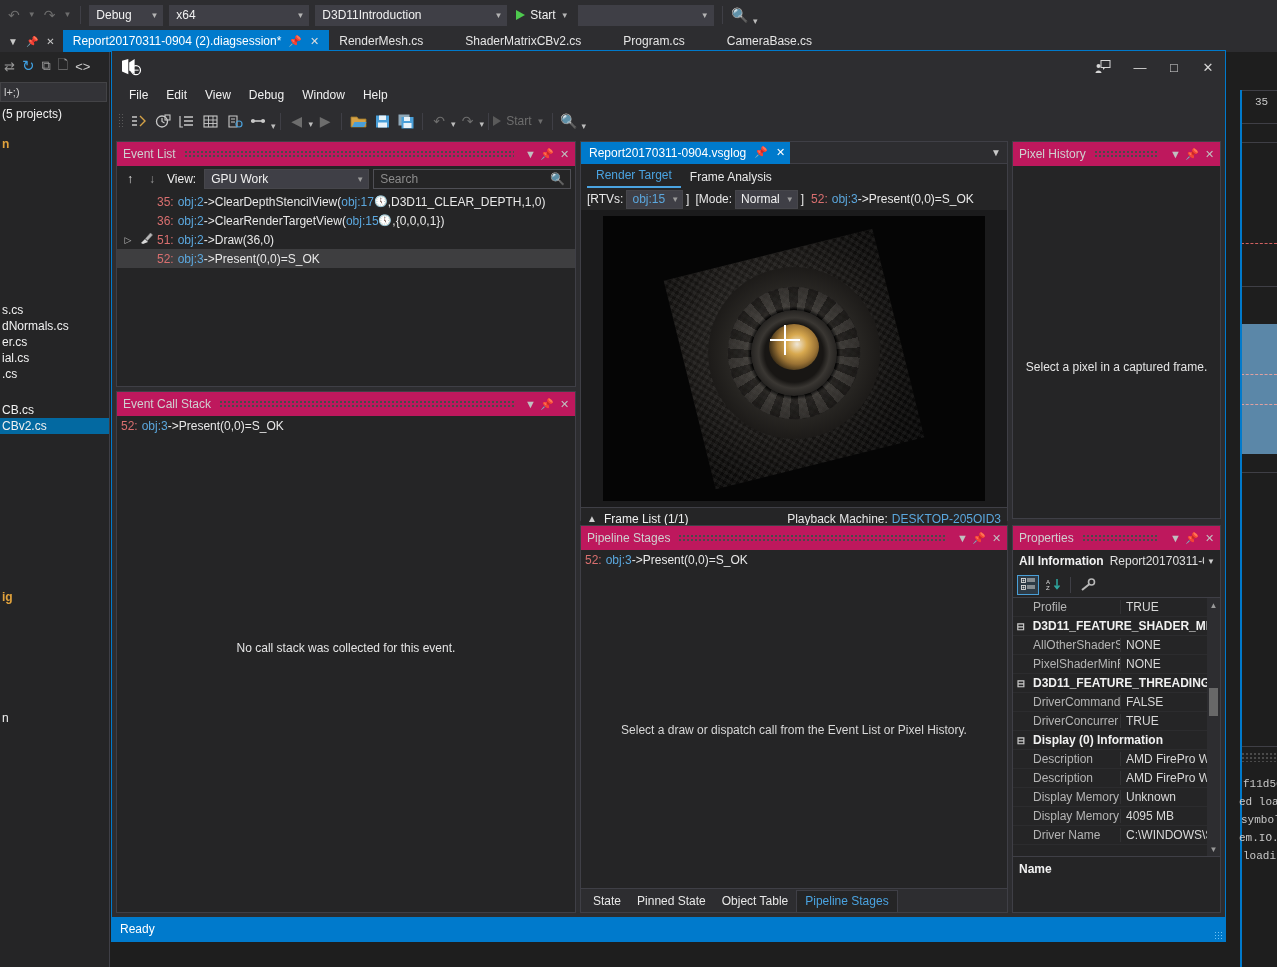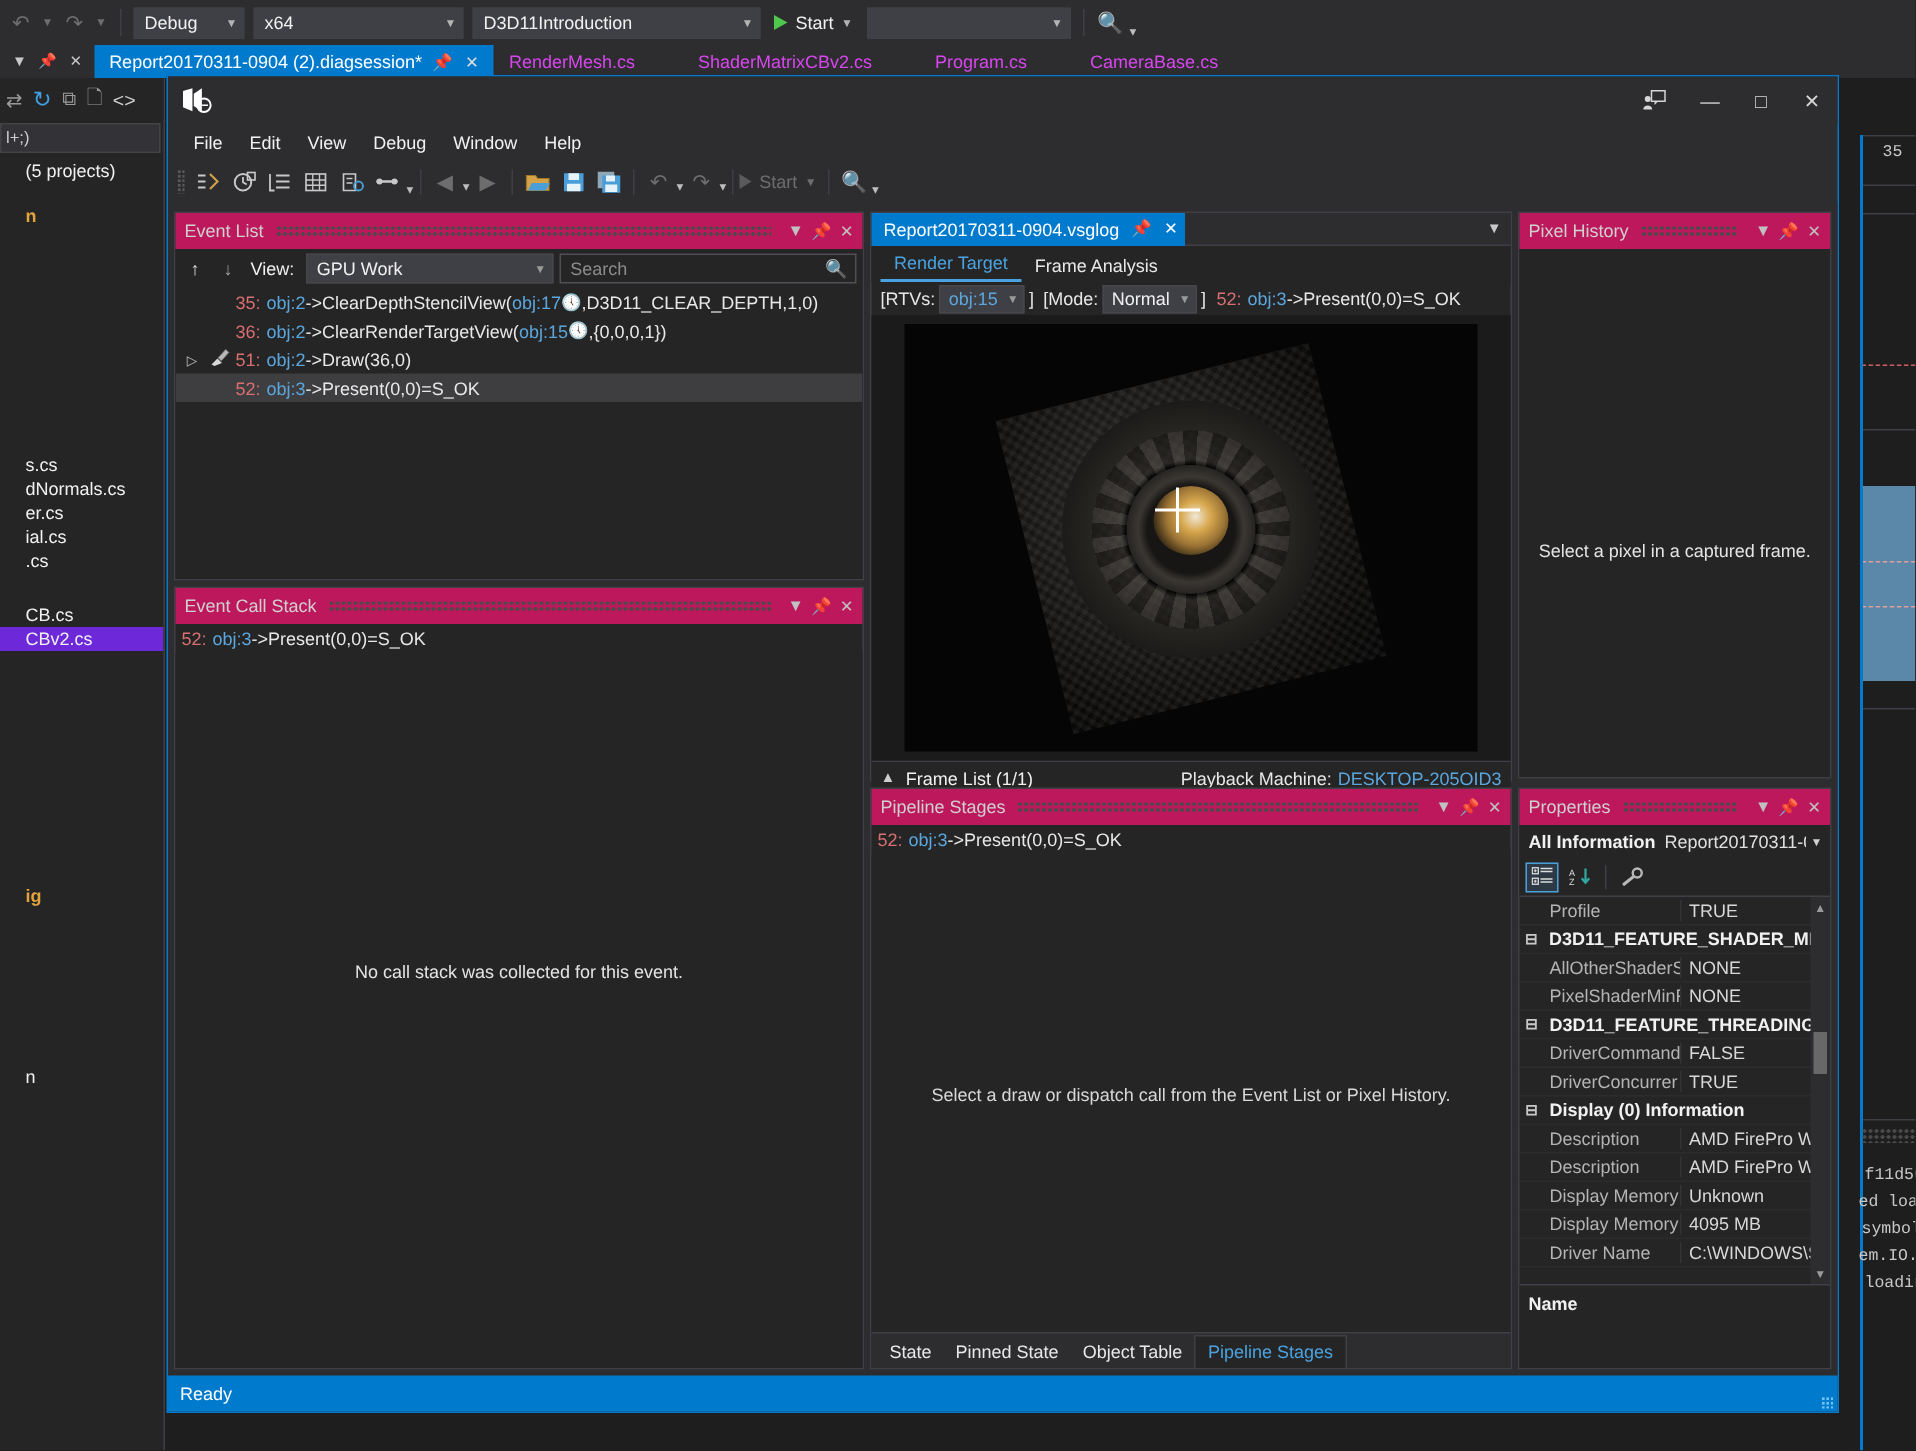--- a/index.html
+++ b/index.html
@@ -30,40 +30,40 @@
   }
   .tb-combo .cv { white-space: nowrap; overflow: hidden; }
   .tb-combo .ca { color: #b4b4b4; font-size: 8px; margin-left: 8px; }
   .tb-start { display: flex; align-items: center; gap: 5px; padding: 0 6px; color: #f1f1f1; }
   .tri-green { width: 0; height: 0; border-left: 9px solid #4ec94e; border-top: 5px solid transparent; border-bottom: 5px solid transparent; }
 
   .vs-tabstrip {
     position: absolute; left: 0; top: 30px; width: 1277px; height: 22px;
     background: #2d2d30; display: flex; align-items: center;
   }
-  .vs-tab { font-size: 12px; color: #d946ef; padding: 0 10px; height: 22px;
+  .vs-tab { font-size: 12px; color: #e5e5e5; padding: 0 10px; height: 22px;
             display: flex; align-items: center; white-space: nowrap; }
   .vs-tab.active { background: #007acc; color: #fff; }
   .vs-tab .x { margin-left: 8px; color: #ddd; font-size: 11px; }
   .vs-tab .pin { margin-left: 7px; color: #ddd; font-size: 11px; }
   .vs-docknav { display: flex; align-items: center; gap: 8px; padding: 0 8px; color: #c8c8c8; font-size: 10px; }
 
   
   .vs-left { position: absolute; left: 0; top: 52px; width: 110px; bottom: 0; background: #252526;
              border-right: 1px solid #3f3f46; overflow: hidden; }
   .vs-left-toolbar { height: 28px; display: flex; align-items: center; gap: 7px; padding-left: 4px;
                      background: #252526; }
   .vs-left-toolbar .ic { color: #9a9a9a; font-size: 13px; }
   .vs-left-toolbar .ic.blue { color: #3f9fe0; font-size: 15px; }
   .vs-left-search { height: 20px; margin: 2px 2px 4px 0; background: #333337;
                     border: 1px solid #434346; color: #cfcfcf; font-size: 11px;
                     display: flex; align-items: center; padding-left: 3px; }
-  .vs-left-row { font-size: 12px; color: #f1f1f1; padding: 1px 17px; white-space: nowrap; }
+  .vs-left-row { font-size: 12px; color: #f1f1f1; padding: 1px 2px; white-space: nowrap; }
   .vs-left-row.orange { color: #e2a33c; font-weight: bold; }
-  .vs-left-row.sel { background: #6d28d9; }
+  .vs-left-row.sel { background: #0369a1; }
   .vs-left-spacer { height: 14px; }
 
   
   .vs-right { position: absolute; right: 0; top: 52px; width: 40px; bottom: 0;
               background: #1e1e1e; overflow: hidden; }
   .vsr-box { position: absolute; background: #1e1e1e; border: 1px solid #3f3f46; }
   .vsr-sel { background: #5b87a8; }
   .vsr-dash { border-top: 1px dashed #d06060; }
   .vsr-dash-light { border-top: 1px dashed #e0a0a0; }
   .vsr-text { font-family: "Liberation Mono", monospace; font-size: 11px; color: #c8c8c8;

